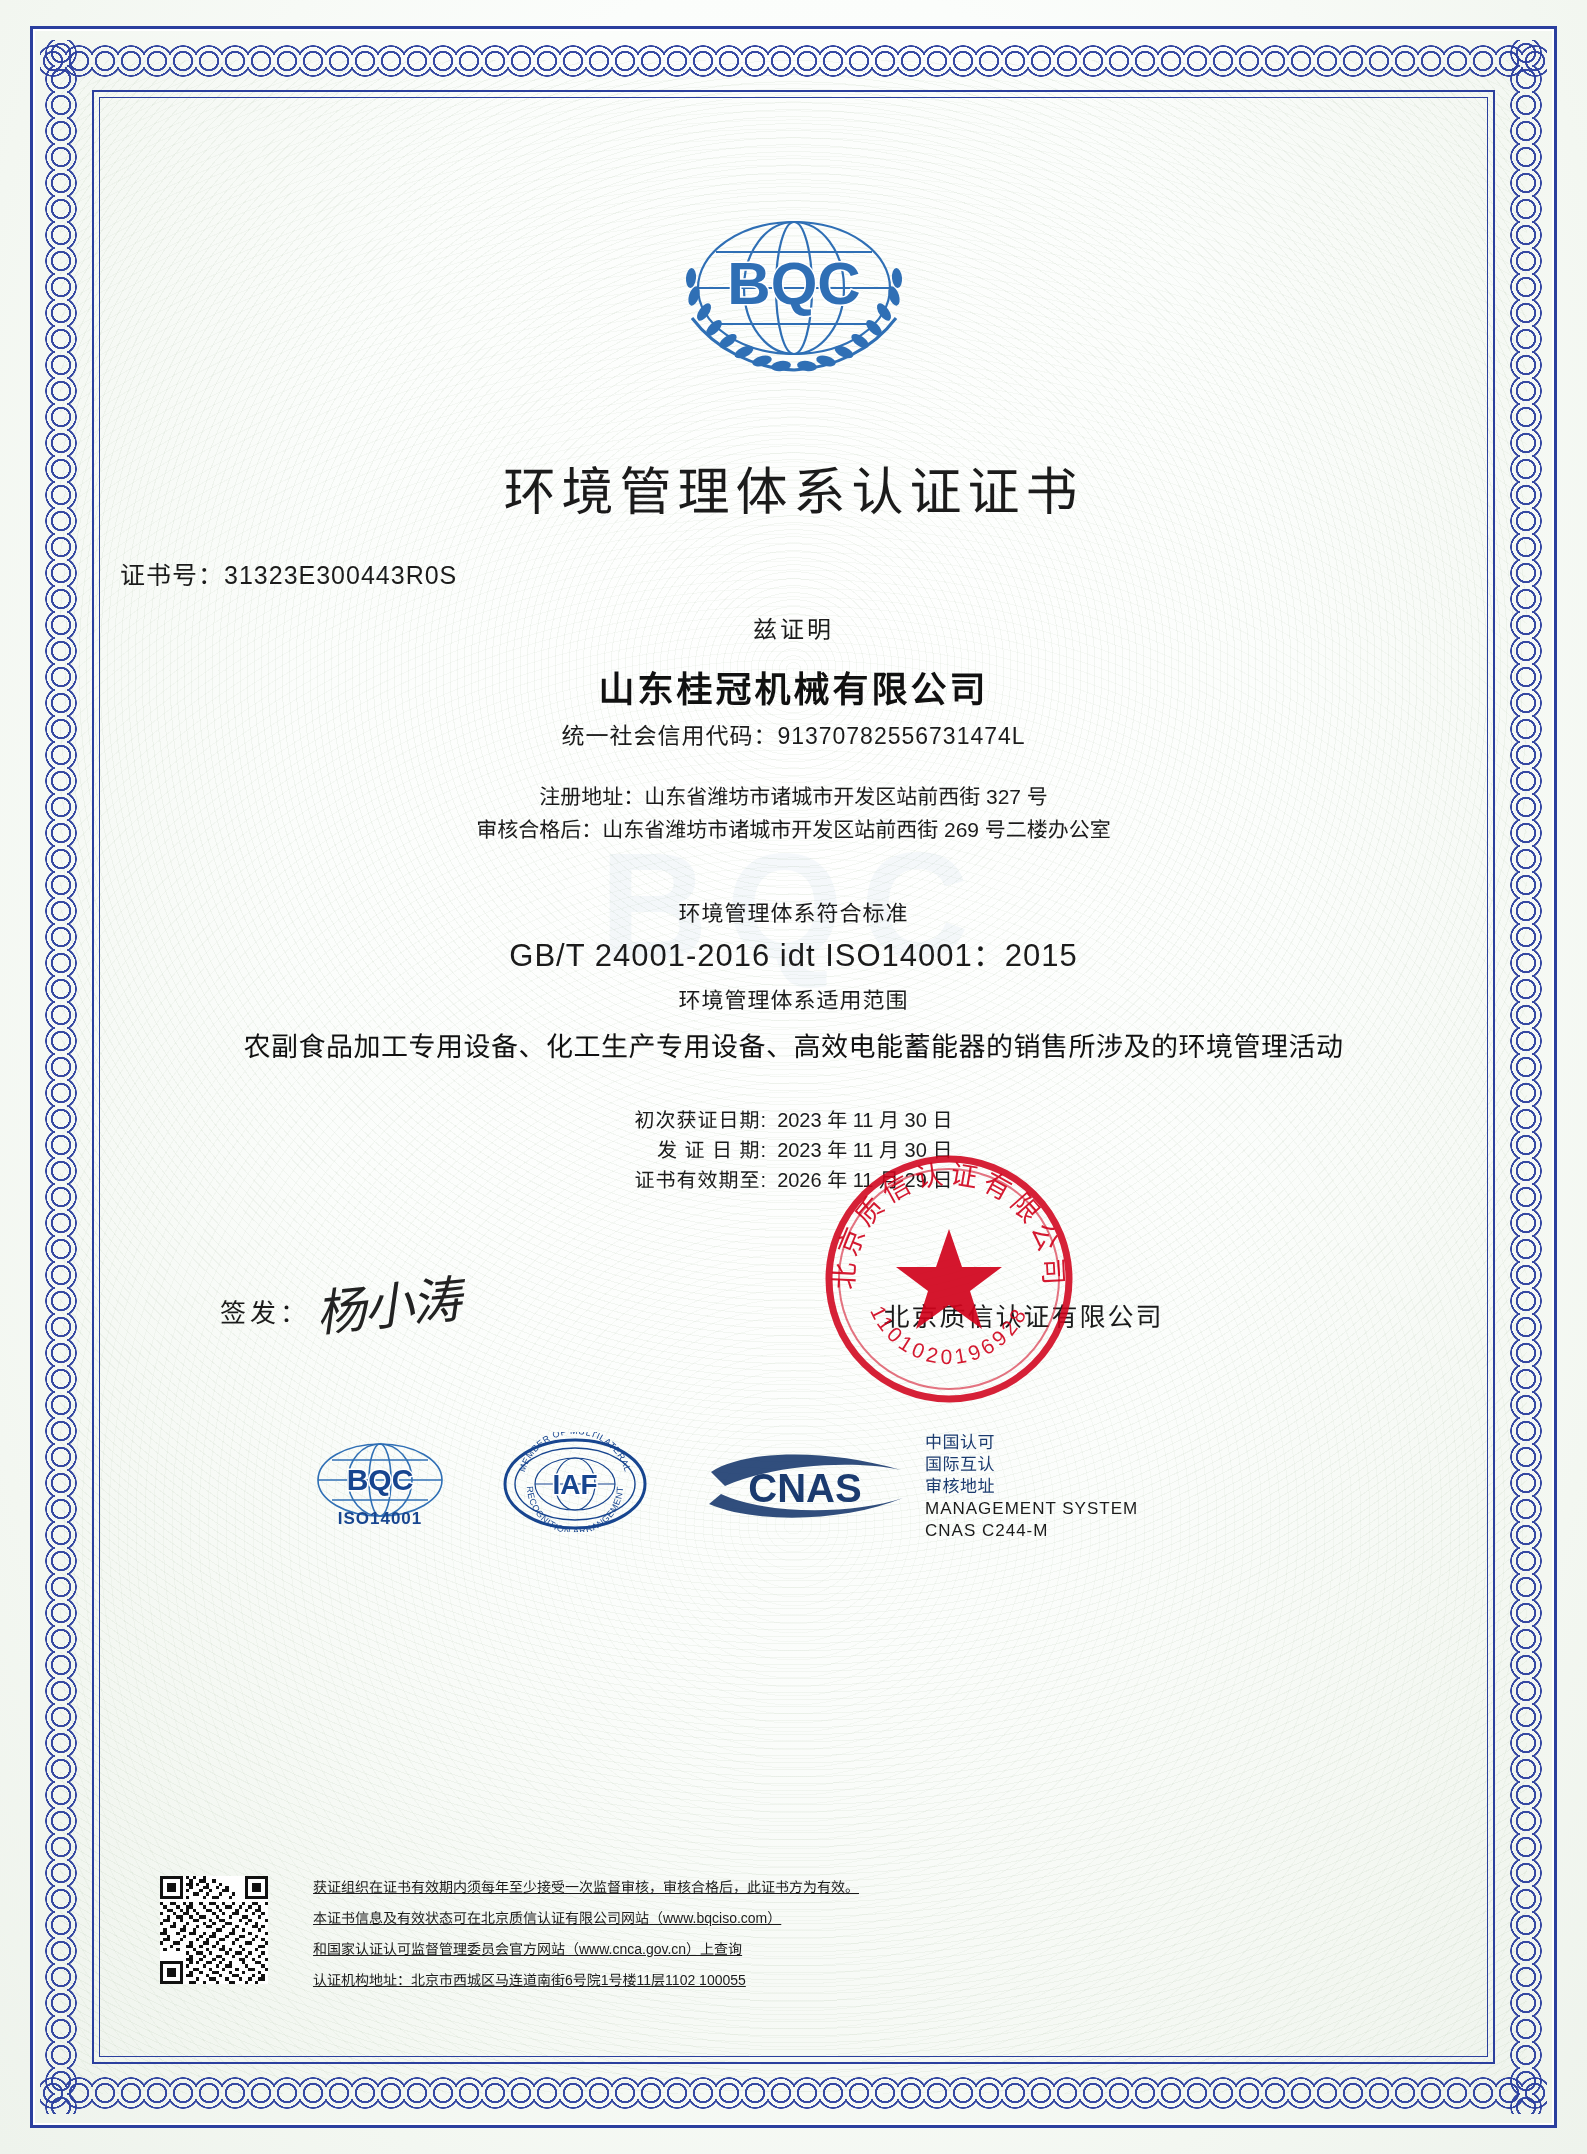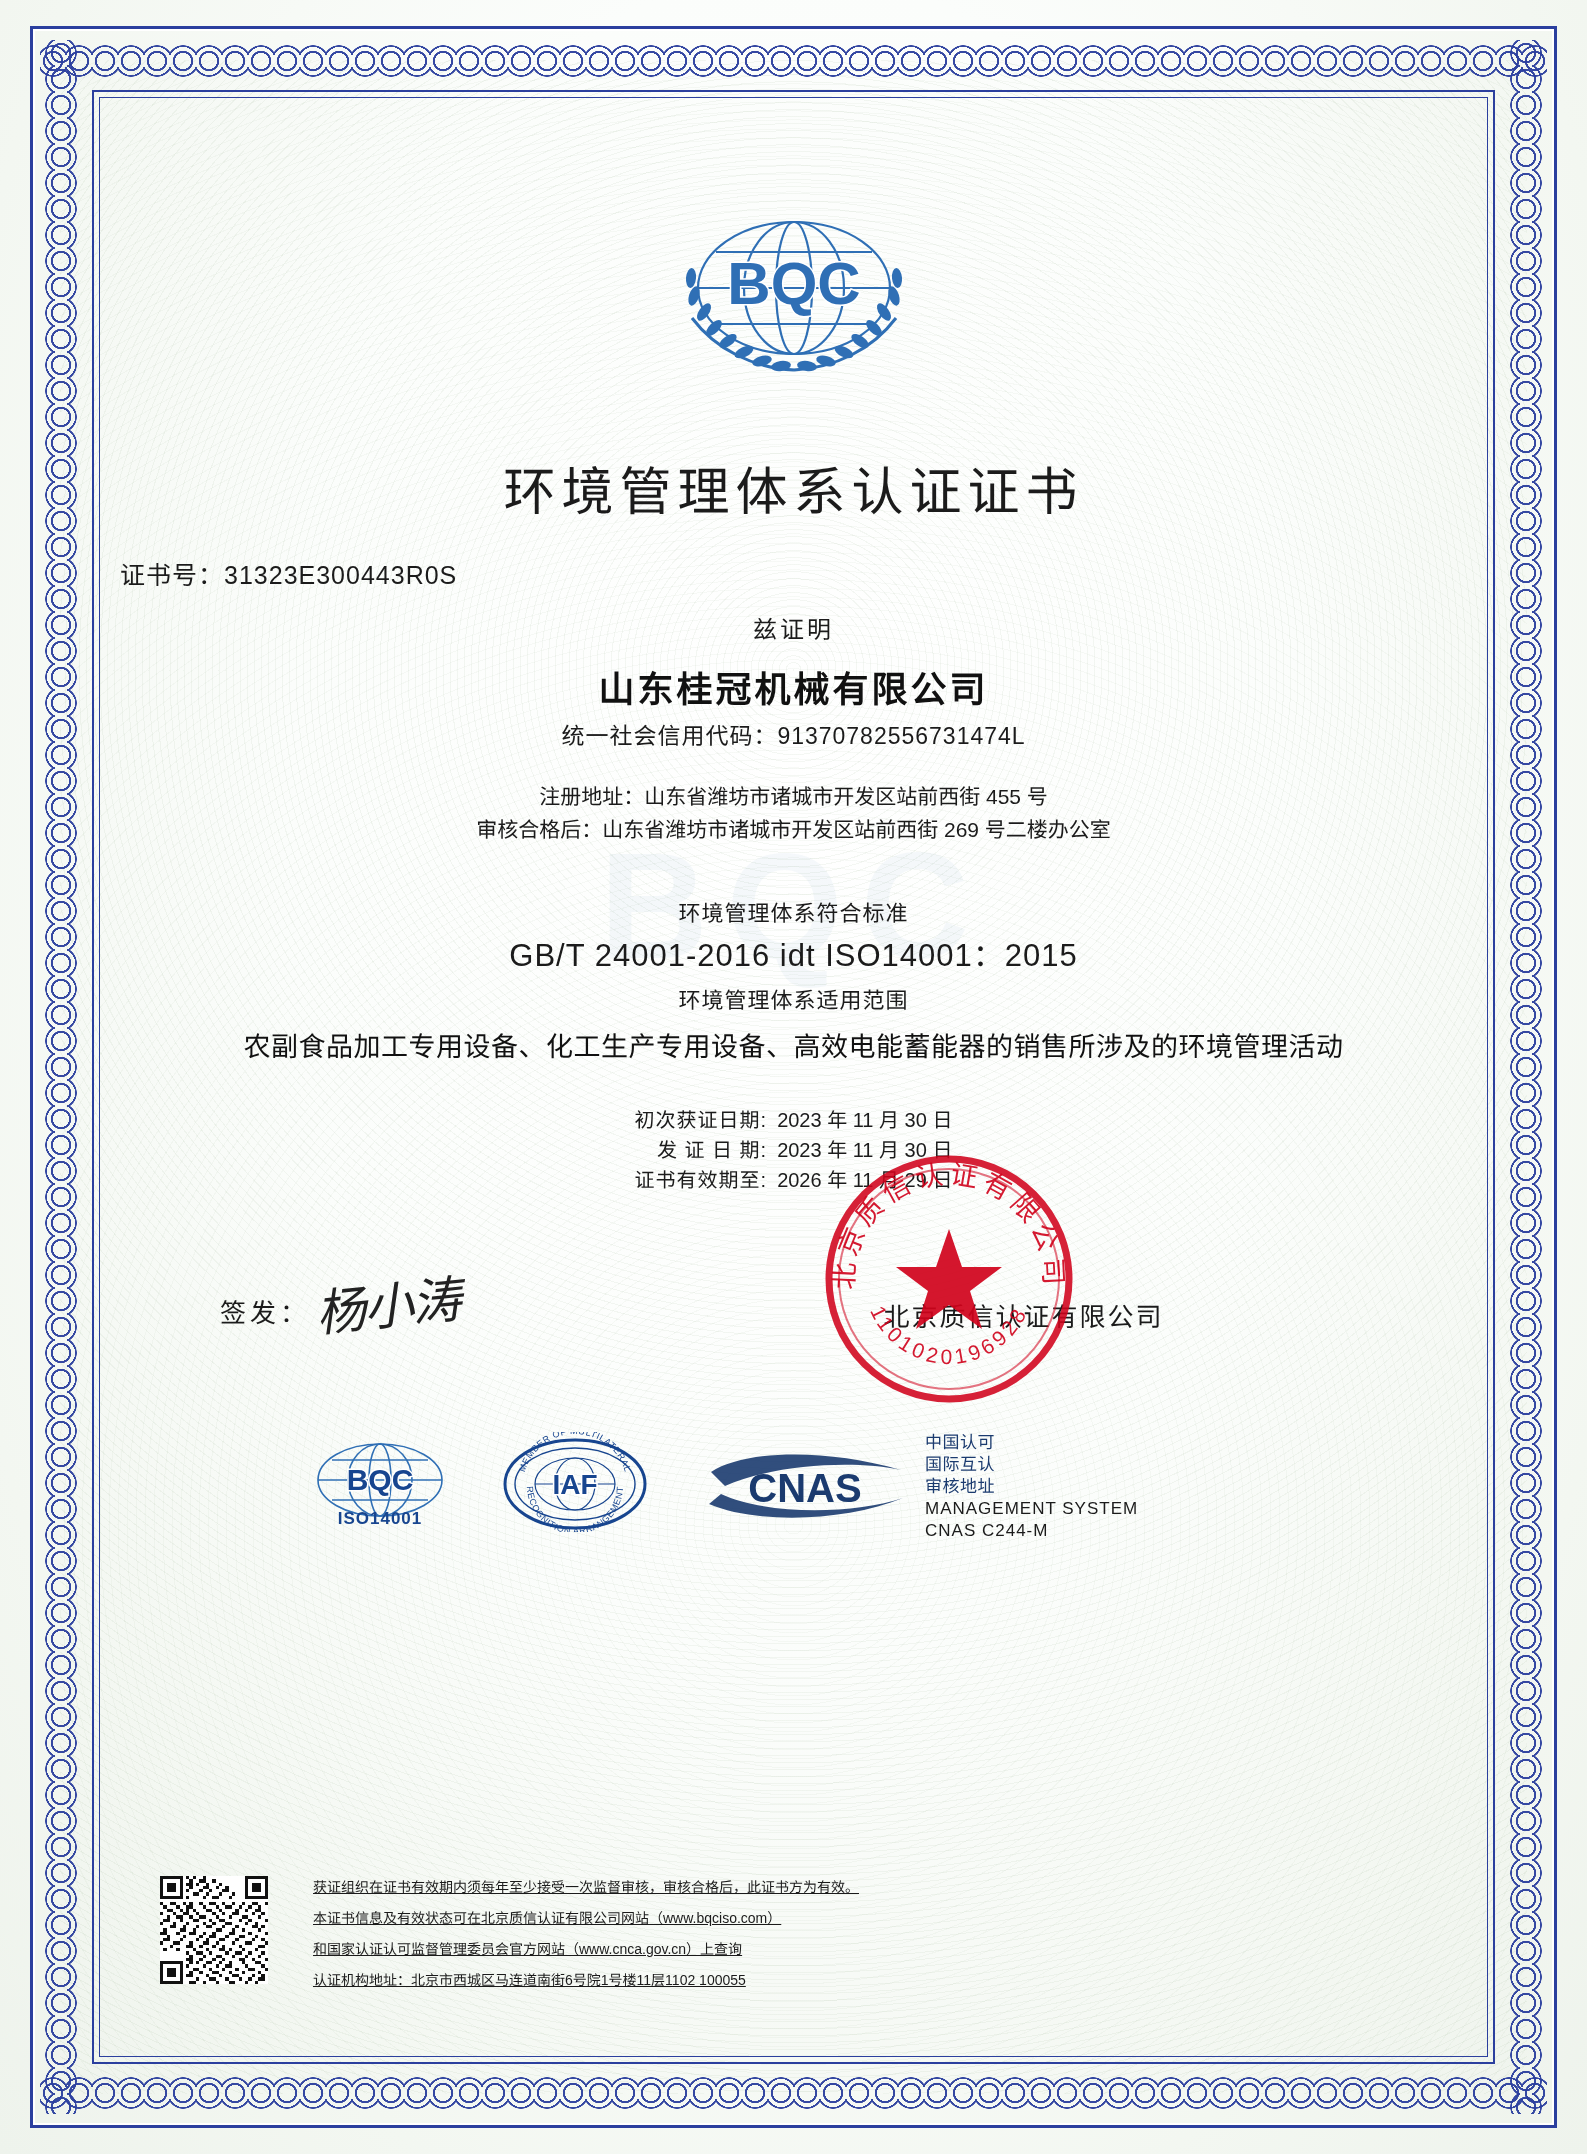--- a/index.html
+++ b/index.html
@@ -254,21 +254,21 @@
     <div class="hereby">兹证明</div>
 
     <div class="company">山东桂冠机械有限公司</div>
 
     <div class="credit-code">
       <span>统一社会信用代码：</span><span>91370782556731474L</span>
     </div>
 
     <div class="addresses">
       <div>
-        <span>注册地址：</span><span>山东省潍坊市诸城市开发区站前西街 455 号</span>
+        <span>注册地址：</span><span>山东省潍坊市诸城市开发区站前西街 327 号</span>
       </div>
       <div>
         <span>审核合格后：</span><span>山东省潍坊市诸城市开发区站前西街 269 号二楼办公室</span>
       </div>
     </div>
 
     <div class="std-label">环境管理体系符合标准</div>
     <div class="std-value">GB/T 24001-2016 idt ISO14001：2015</div>
 
     <div class="scope-label">环境管理体系适用范围</div>

